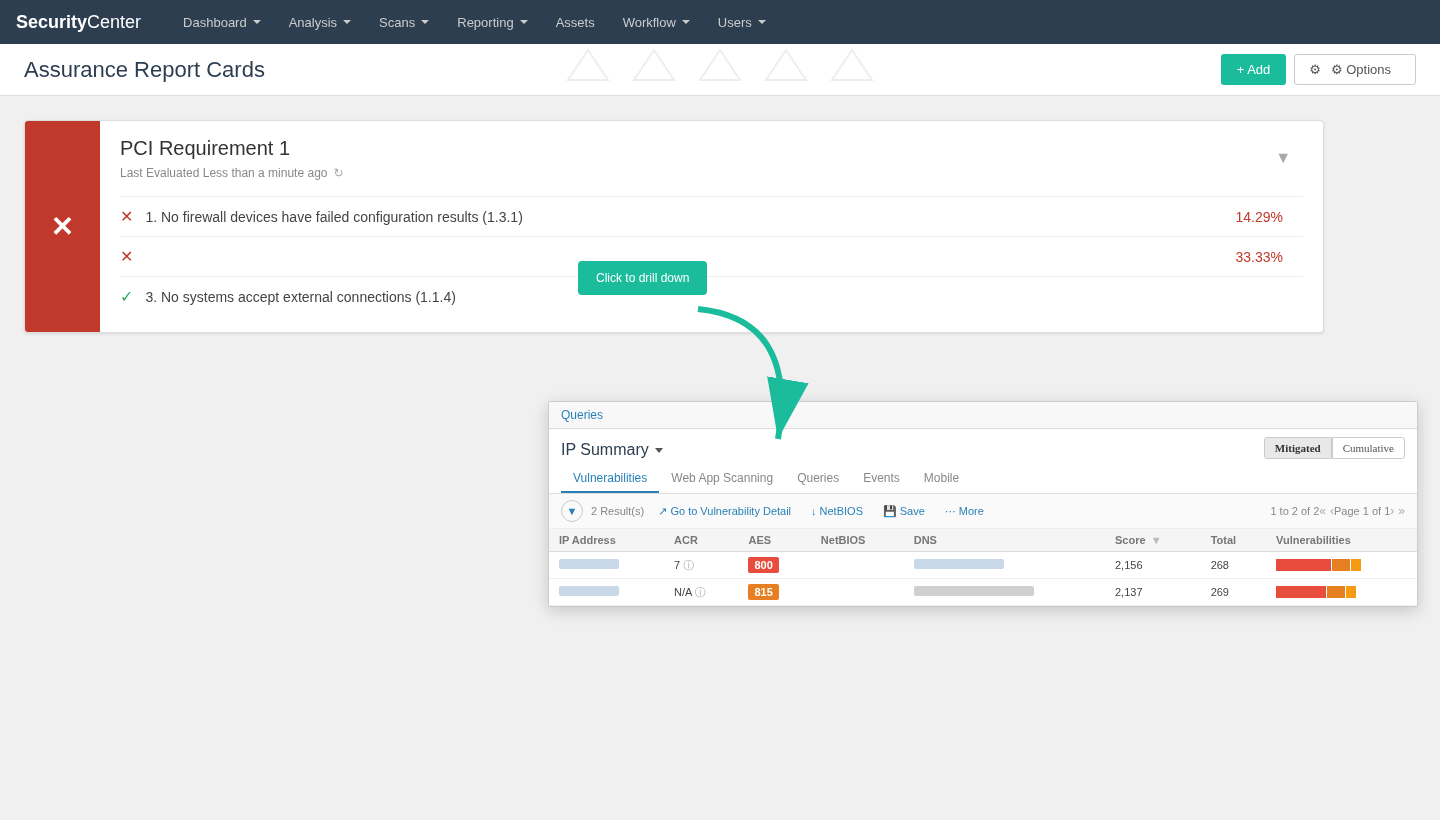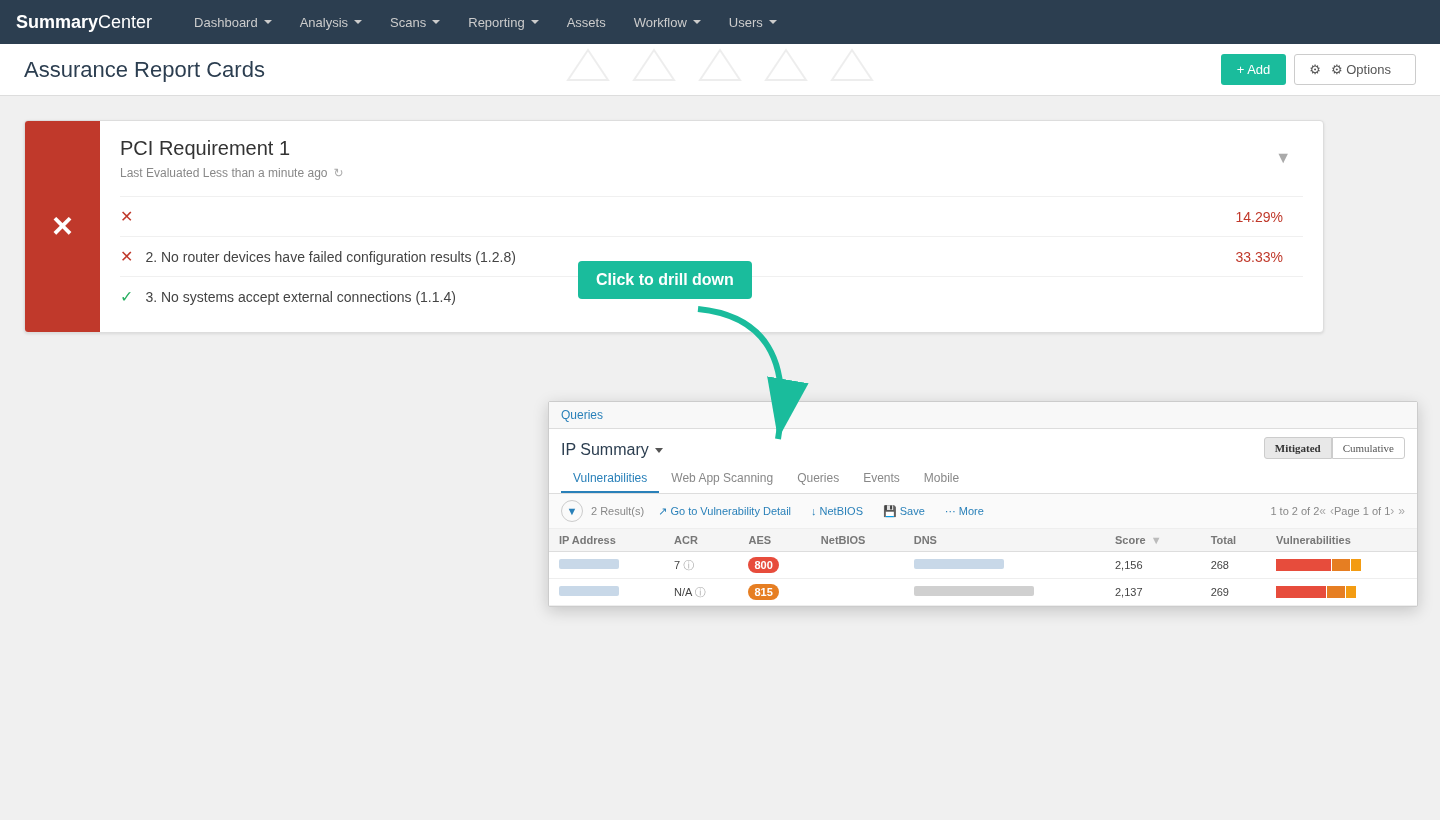--- a/index.html
+++ b/index.html
@@ -148,22 +148,22 @@
       top: 165px;
       left: 578px;
       z-index: 20;
       pointer-events: none;
     }
     .tooltip-bubble {
       background: #1abc9c;
       color: #fff;
       padding: 10px 18px;
       border-radius: 4px;
-      font-size: 16px;
-      font-weight: 700;
+      font-size: 12px;
+      font-weight: 400;
       white-space: nowrap;
       position: relative;
     }
     .tooltip-arrow-svg {
       position: absolute;
       top: 38px;
       left: 60px;
     }
 
     
@@ -282,21 +282,21 @@
     .drilldown-table th .sort-icon { color: #bbb; margin-left: 2px; }
     .drilldown-table td {
       font-size: 11px;
       padding: 5px 10px;
       border-bottom: 1px solid #eee;
       color: #444;
     }
     .aes-badge {
       display: inline-block;
       padding: 2px 6px;
-      border-radius: 8px;
+      border-radius: 2px;
       color: #fff;
       font-size: 11px;
       font-weight: 600;
     }
     .aes-red { background: #e74c3c; }
     .aes-orange { background: #e67e22; }
 
     
     .vuln-bar { display: flex; height: 12px; gap: 1px; }
     .vuln-seg { height: 100%; }
@@ -305,21 +305,21 @@
     .seg-medium { background: #f39c12; }
 
     .ip-placeholder { width: 60px; height: 10px; background: #c8d8e8; border-radius: 2px; display: inline-block; }
     .dns-placeholder { width: 120px; height: 10px; background: #d0d0d0; border-radius: 2px; display: inline-block; }
   </style>
 </head>
 <body>
 
 <nav class="navbar">
   <div class="navbar-brand">
-    <span>Summary</span><span style="font-weight:300;">Center</span>
+    <span>Security</span><span style="font-weight:300;">Center</span>
   </div>
   <div class="nav-menu">
     <div class="nav-item">
       <span>Dashboard</span>
       <span class="caret"></span>
     </div>
     <div class="nav-item">
       <span>Analysis</span>
       <span class="caret"></span>
     </div>
@@ -385,25 +385,25 @@
       <div style="position:relative;">
         <h2 class="arc-title">PCI Requirement 1</h2>
         <div class="arc-subtitle">
           <span>Last Evaluated Less than a minute ago</span>
           <span class="refresh-icon">↻</span>
         </div>
         <div class="arc-collapse">▼</div>
 
         <div class="arc-item">
           <span class="item-icon fail">✕</span>
+          <span class="item-text">1. No firewall devices have failed configuration results (1.3.1)</span>
           <span class="item-pct fail">14.29%</span>
         </div>
         <div class="arc-item">
           <span class="item-icon fail">✕</span>
-          <span class="item-text">2. No router devices have failed configuration results (1.2.8)</span>
           <span class="item-pct fail">33.33%</span>
         </div>
         <div class="arc-item">
           <span class="item-icon pass">✓</span>
           <span class="item-text">3. No systems accept external connections (1.1.4)</span>
           <span class="item-pct"></span>
         </div>
       </div>
     </div>
   </div>

